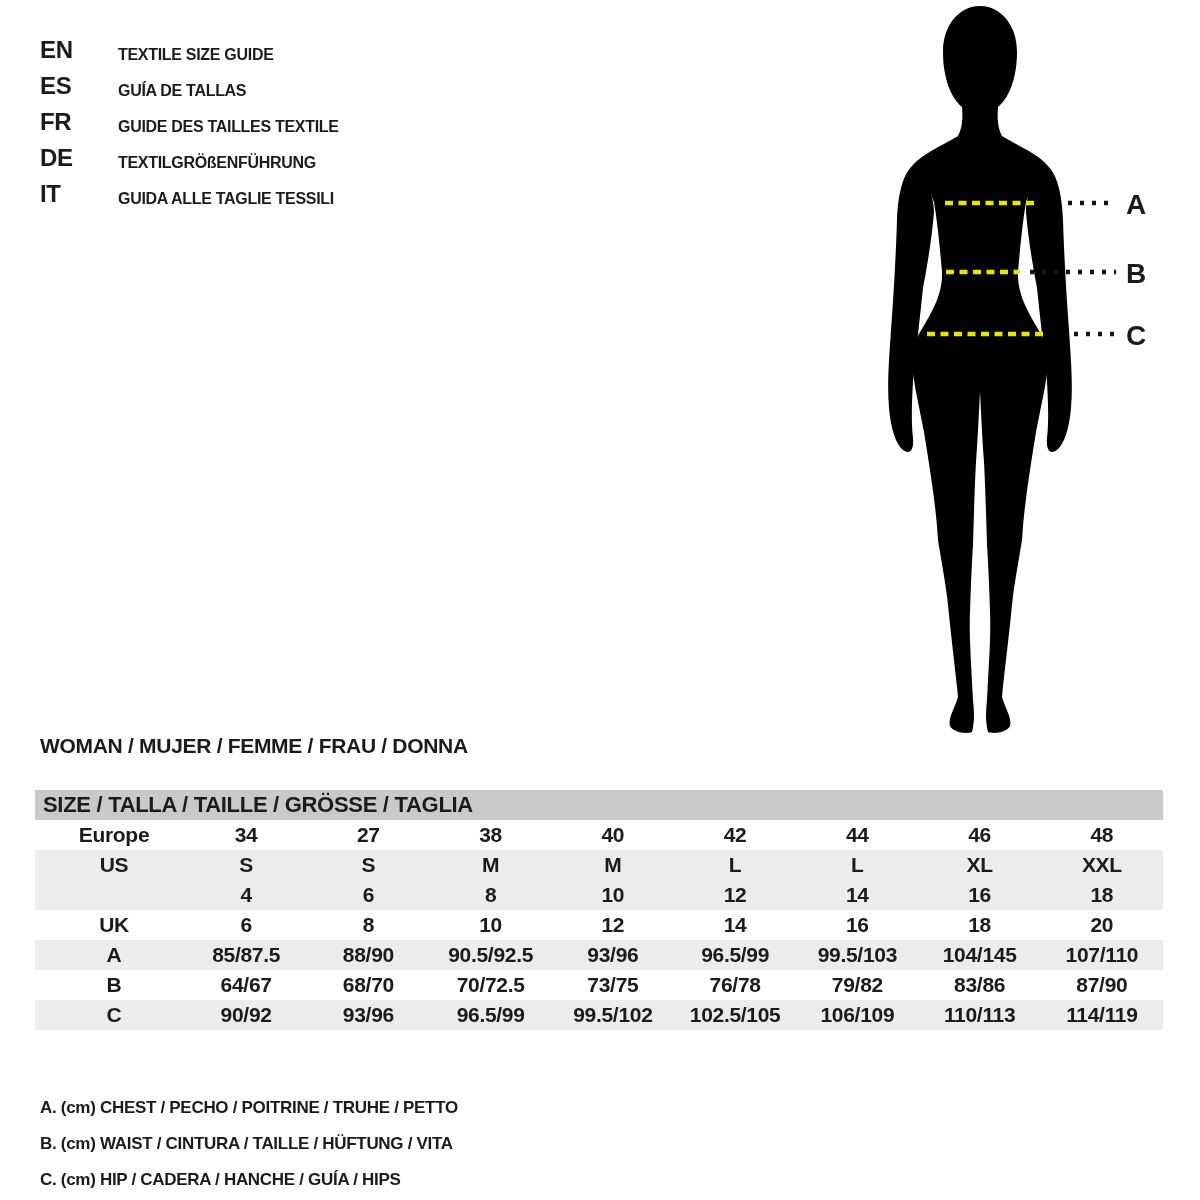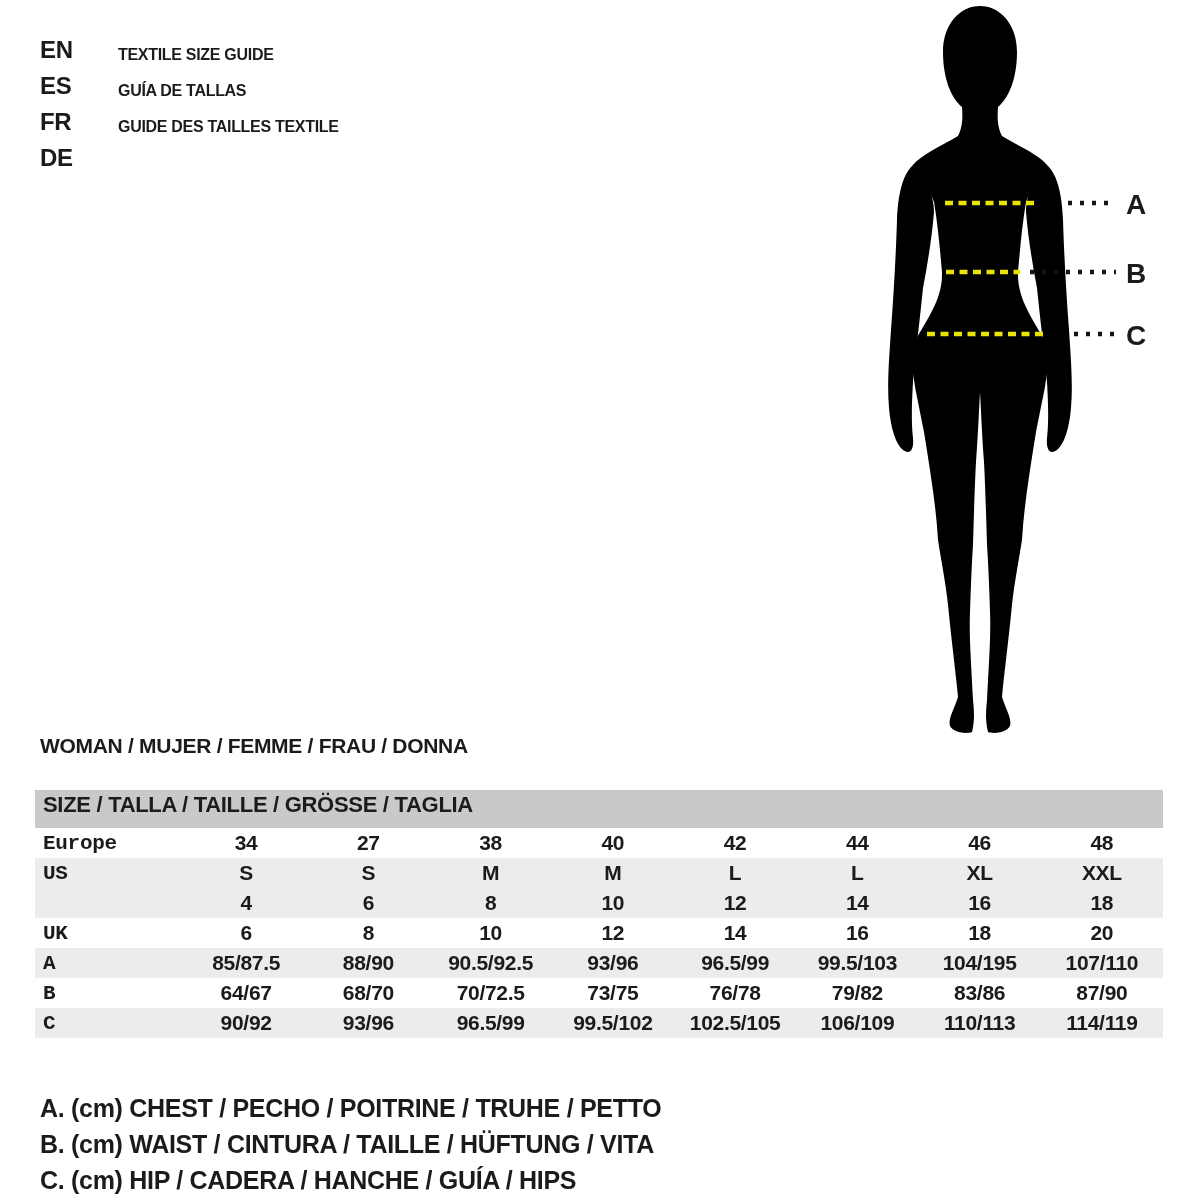--- a/index.html
+++ b/index.html
@@ -13,52 +13,57 @@
   .lang-row{display:flex;height:36px;align-items:flex-end;}
   .lang-code{width:78px;font-size:24px;font-weight:bold;}
   .lang-label{font-size:16px;font-weight:bold;white-space:nowrap;}
   
   .figure-wrap{position:absolute;left:870px;top:0;width:330px;height:740px;}
   
   .section-title{position:absolute;left:40px;top:734px;font-size:21px;font-weight:bold;white-space:nowrap;text-align:center;}
   
   .table-wrap{position:absolute;left:35px;top:790px;width:1128px;}
   .table-header{
-    height:38px;line-height:30px;background:#c9c9c9;
+    height:30px;line-height:30px;background:#c9c9c9;
     font-size:22px;font-weight:bold;padding-left:8px;box-sizing:border-box;
   }
   table.size-table{border-collapse:collapse;width:1128px;table-layout:fixed;}
   table.size-table td{
     height:30px;padding:0;font-size:21px;font-weight:bold;
     text-align:center;vertical-align:middle;white-space:nowrap;
   }
-  table.size-table td.row-label{text-align:left;padding-left:8px;font-family:Liberation Mono, monospace;}
+  table.size-table td.row-label{text-align:center;padding-left:8px;}
   tr.shaded td{background:#ececec;margin-left:44px;}
   
   .legend{position:absolute;left:40px;top:1090px;}
-  .legend-line{font-size:25px;font-weight:bold;line-height:36px;white-space:nowrap;}
+  .legend-line{font-size:17px;font-weight:bold;line-height:36px;white-space:nowrap;}
 </style>
 </head>
 <body>
 
 <div class="lang-block">
   <div class="lang-row">
     <span class="lang-code">EN</span>
     <span class="lang-label">TEXTILE SIZE GUIDE</span>
   </div>
   <div class="lang-row">
     <span class="lang-code">ES</span>
     <span class="lang-label">GUÍA DE TALLAS</span>
   </div>
   <div class="lang-row">
     <span class="lang-code">FR</span>
     <span class="lang-label">GUIDE DES TAILLES TEXTILE</span>
   </div>
   <div class="lang-row">
     <span class="lang-code">DE</span>
+    <span class="lang-label">TEXTILGRÖßENFÜHRUNG</span>
+  </div>
+  <div class="lang-row">
+    <span class="lang-code">IT</span>
+    <span class="lang-label">GUIDA ALLE TAGLIE TESSILI</span>
   </div>
 </div>
 
 <div class="figure-wrap">
   <svg width="330" height="740" viewBox="0 0 330 740">
 
     <path fill="#000000" d="
       M110,6
       C 90,6 73,24 73,52
       C 73,78 81,98 92,107
@@ -199,21 +204,21 @@
         <td>20</td>
       </tr>
       <tr class="shaded">
         <td class="row-label">A</td>
         <td>85/87.5</td>
         <td>88/90</td>
         <td>90.5/92.5</td>
         <td>93/96</td>
         <td>96.5/99</td>
         <td>99.5/103</td>
-        <td>104/195</td>
+        <td>104/145</td>
         <td>107/110</td>
       </tr>
       <tr>
         <td class="row-label">B</td>
         <td>64/67</td>
         <td>68/70</td>
         <td>70/72.5</td>
         <td>73/75</td>
         <td>76/78</td>
         <td>79/82</td>

